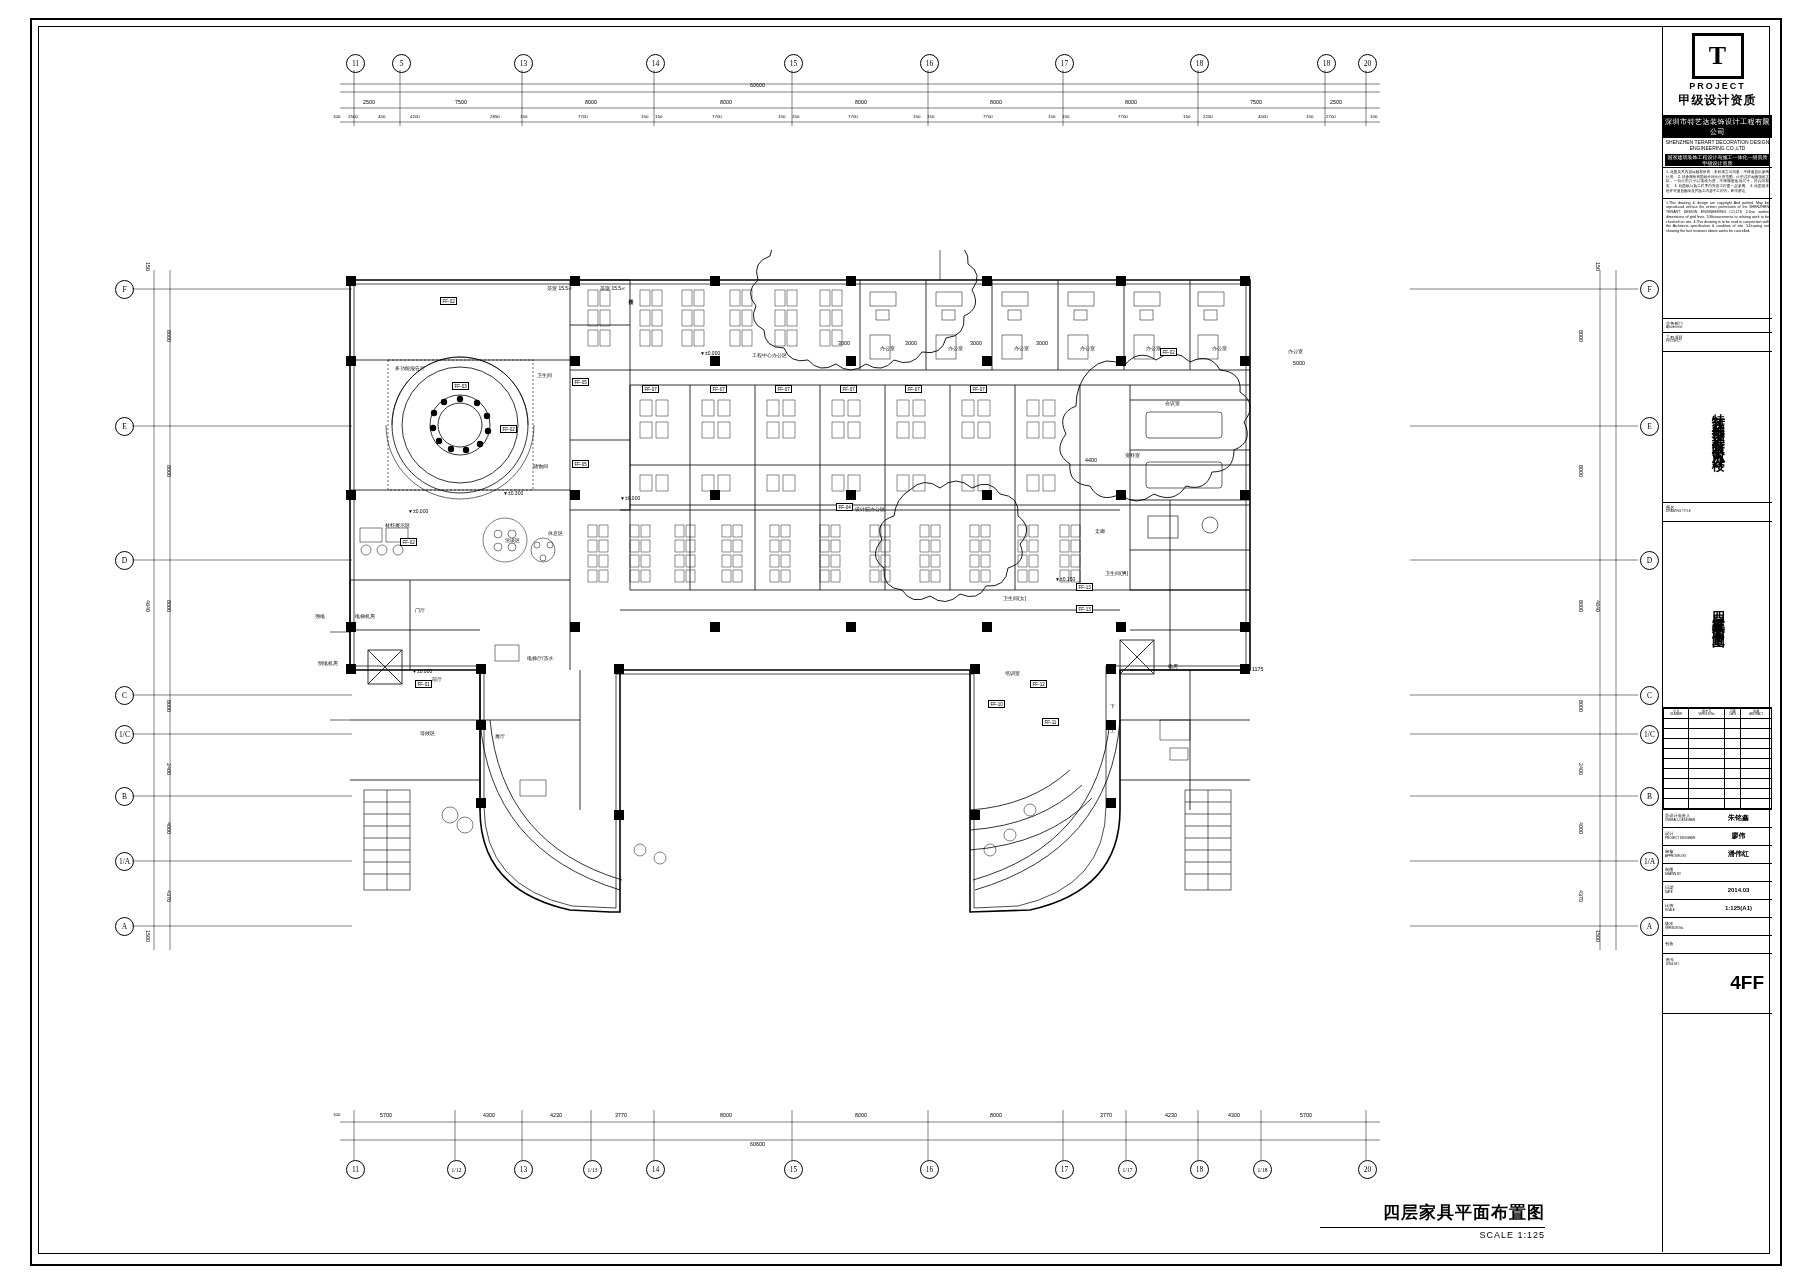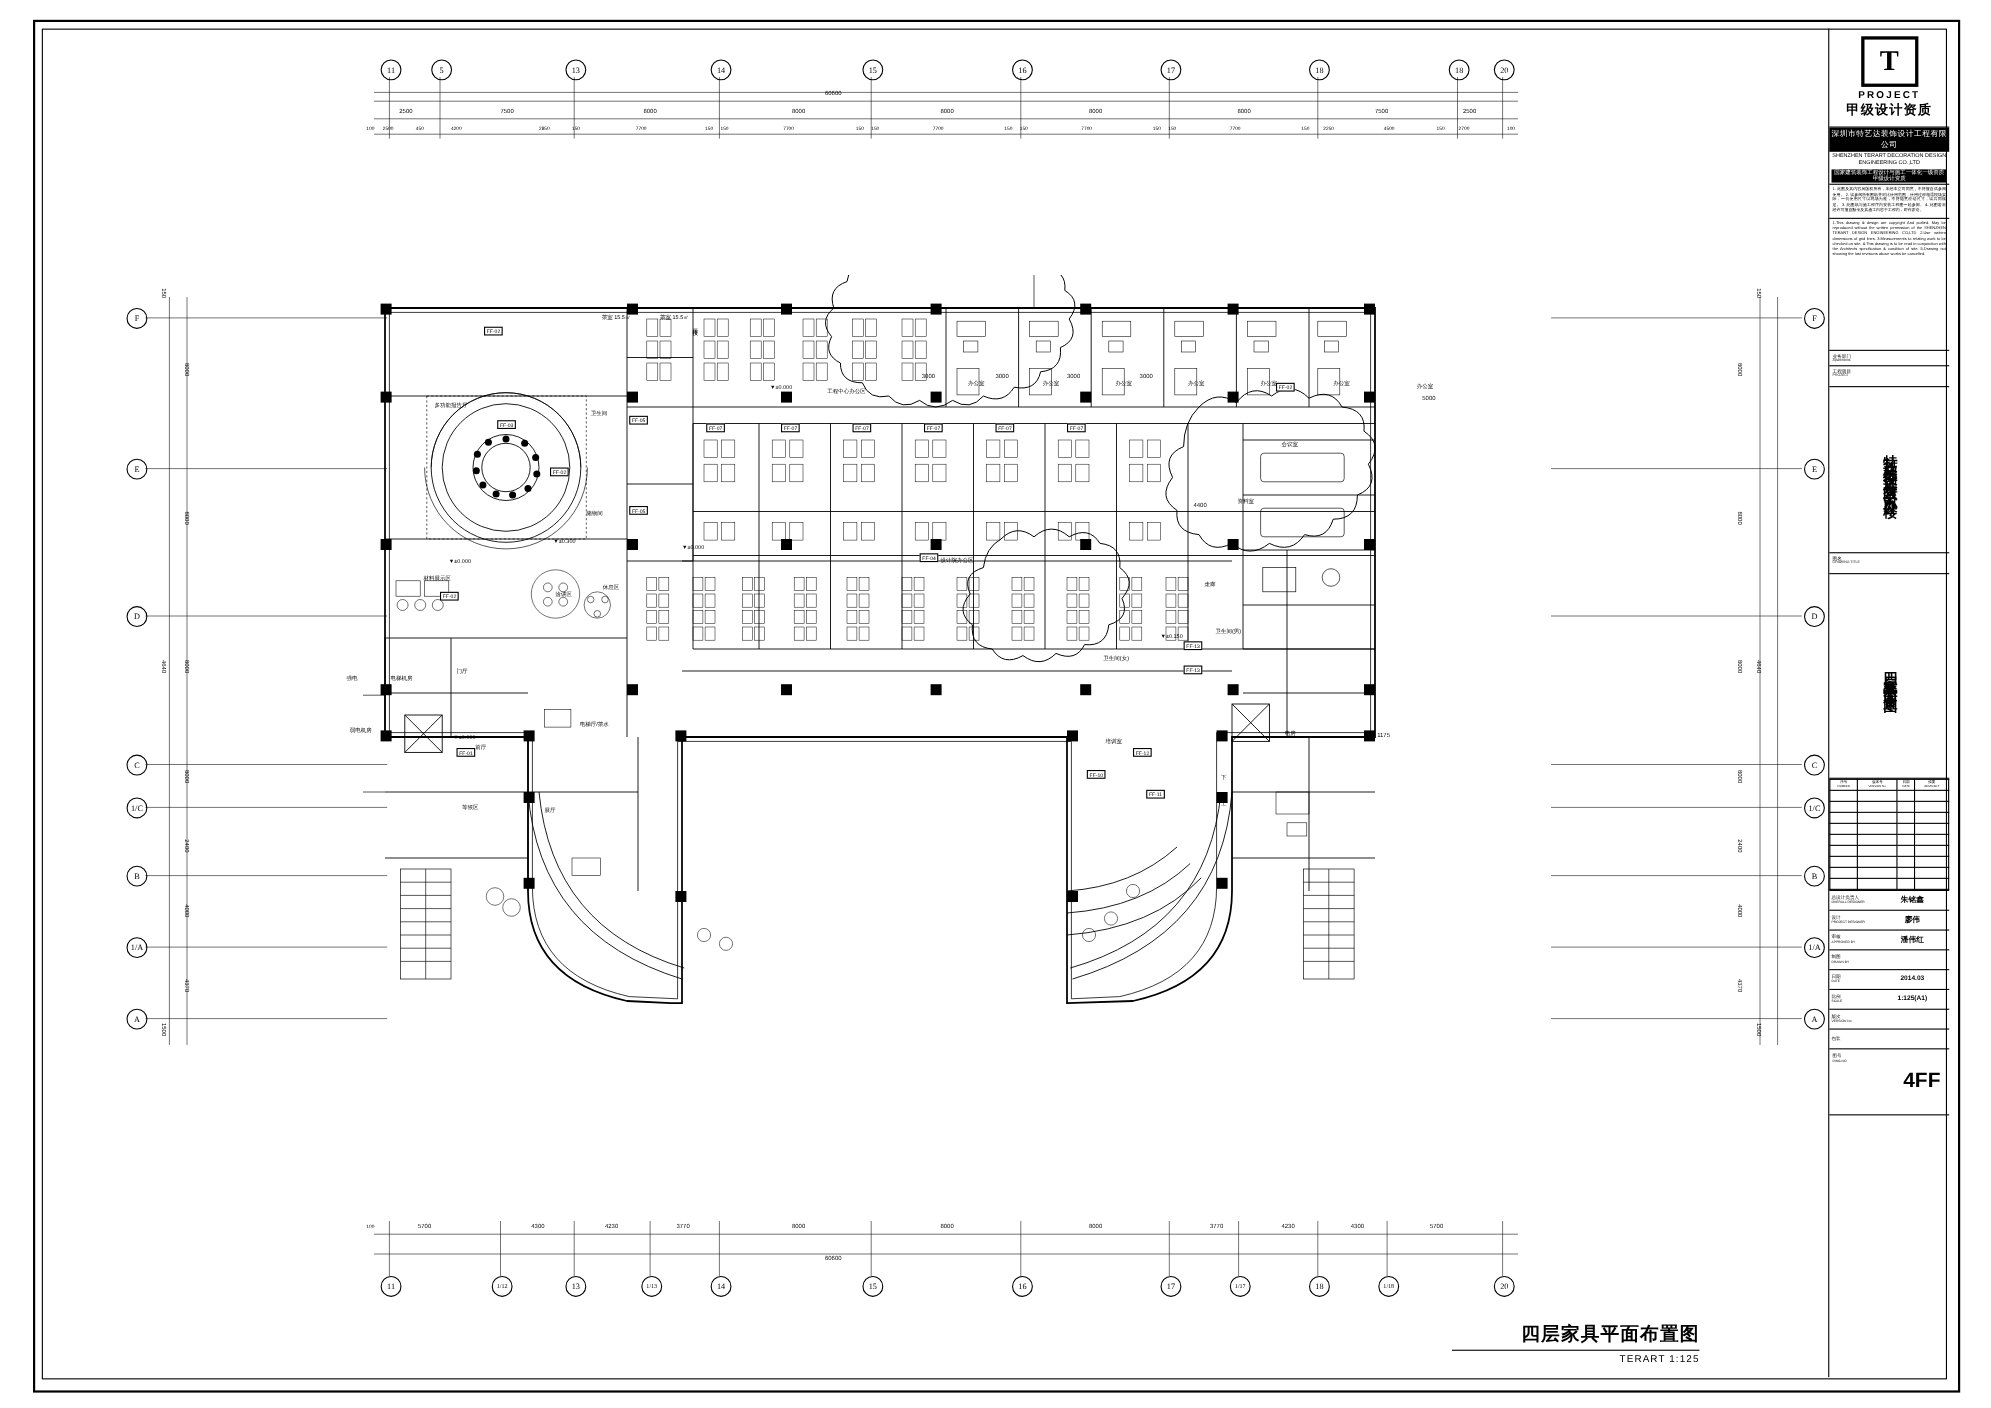--- a/index.html
+++ b/index.html
@@ -224,21 +224,21 @@
     </div>
 
     <div class="tb-sec sheetno">
       <div class="k"><span>图号</span><br><span style="font-size:3px">DWG.NO</span></div>
       <div class="v">4FF</div>
     </div>
   </div>
 
   <div class="caption">
     <div class="t">四层家具平面布置图</div>
-    <div class="s">TERART  1:125</div>
+    <div class="s">SCALE  1:125</div>
   </div>
 
   <div>
     <div class="gridbubble" style="left:346px;top:54px;">11</div>
     <div class="gridbubble" style="left:392px;top:54px;">5</div>
     <div class="gridbubble" style="left:514px;top:54px;">13</div>
     <div class="gridbubble" style="left:646px;top:54px;">14</div>
     <div class="gridbubble" style="left:784px;top:54px;">15</div>
     <div class="gridbubble" style="left:920px;top:54px;">16</div>
     <div class="gridbubble" style="left:1055px;top:54px;">17</div>

